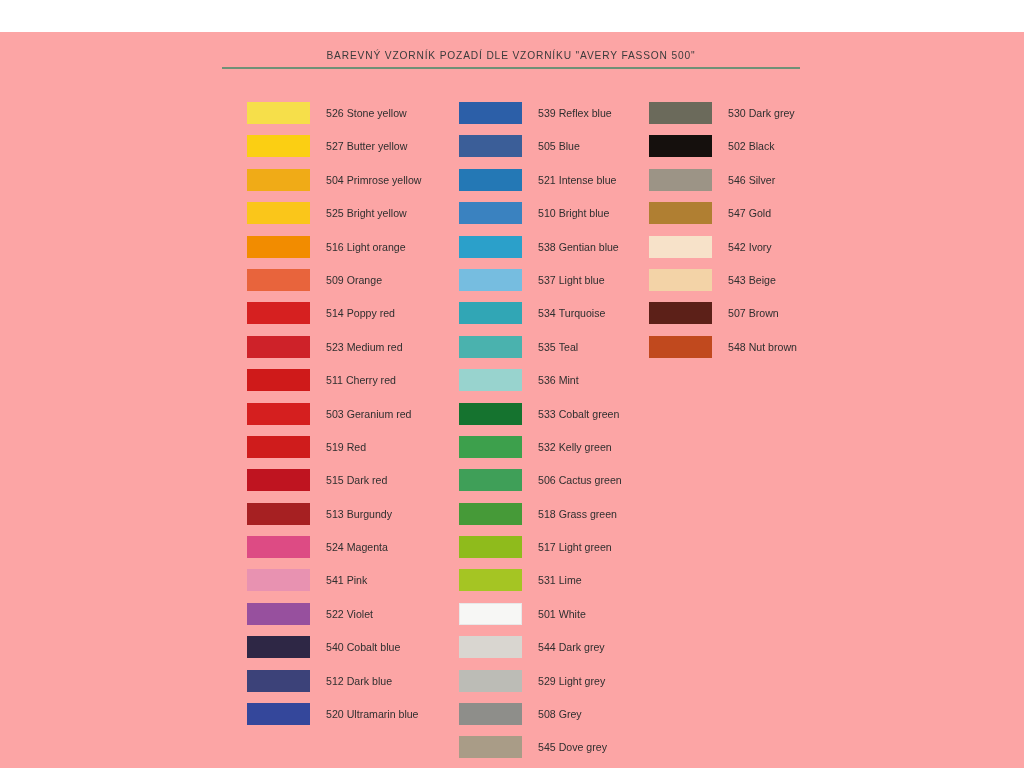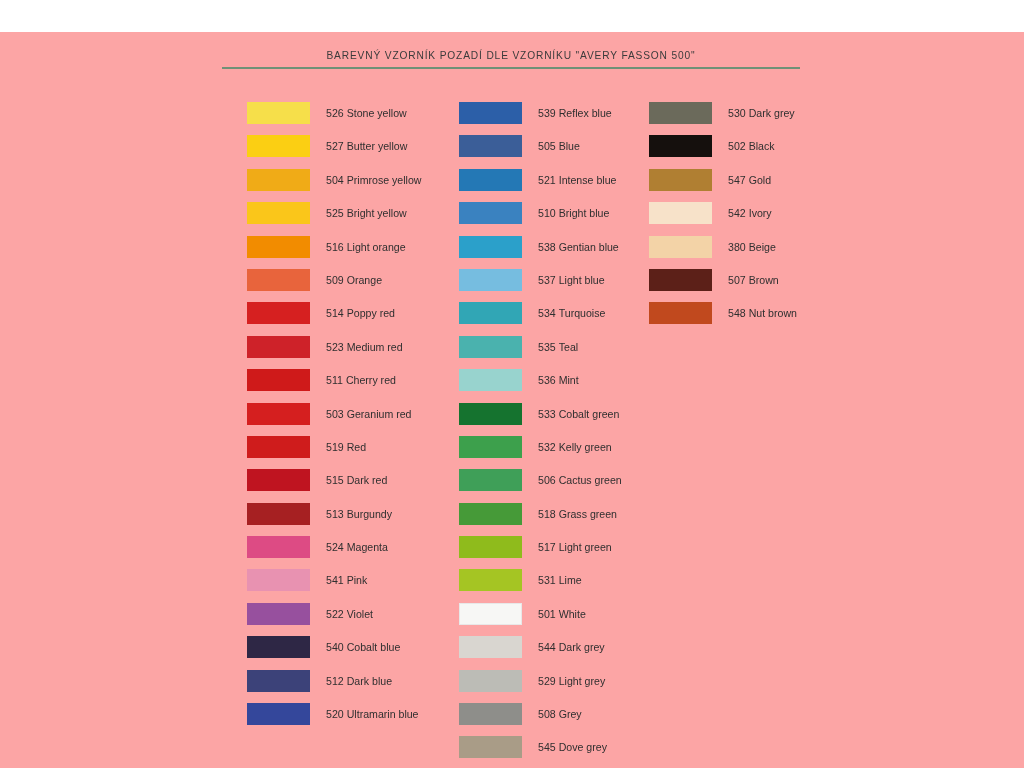--- a/index.html
+++ b/index.html
@@ -253,30 +253,34 @@
       <div class="column c2">
         <div class="swatch-row">
           <div class="swatch" style="background: rgb(107, 106, 91);"></div>
           <div class="swatch-label"><span class="swatch-code">530</span><span>Dark grey</span></div>
         </div>
         <div class="swatch-row">
           <div class="swatch" style="background: rgb(21, 16, 13);"></div>
           <div class="swatch-label"><span class="swatch-code">502</span><span>Black</span></div>
         </div>
         <div class="swatch-row">
+          <div class="swatch" style="background: rgb(156, 148, 134);"></div>
+          <div class="swatch-label"><span class="swatch-code">546</span><span>Silver</span></div>
+        </div>
+        <div class="swatch-row">
           <div class="swatch" style="background: rgb(176, 127, 50);"></div>
           <div class="swatch-label"><span class="swatch-code">547</span><span>Gold</span></div>
         </div>
         <div class="swatch-row">
           <div class="swatch" style="background: rgb(247, 226, 201);"></div>
           <div class="swatch-label"><span class="swatch-code">542</span><span>Ivory</span></div>
         </div>
         <div class="swatch-row">
           <div class="swatch" style="background: rgb(243, 211, 167);"></div>
-          <div class="swatch-label"><span class="swatch-code">380</span><span>Beige</span></div>
+          <div class="swatch-label"><span class="swatch-code">543</span><span>Beige</span></div>
         </div>
         <div class="swatch-row">
           <div class="swatch" style="background: rgb(92, 32, 24);"></div>
           <div class="swatch-label"><span class="swatch-code">507</span><span>Brown</span></div>
         </div>
         <div class="swatch-row">
           <div class="swatch" style="background: rgb(193, 73, 30);"></div>
           <div class="swatch-label"><span class="swatch-code">548</span><span>Nut brown</span></div>
         </div>
       </div>

